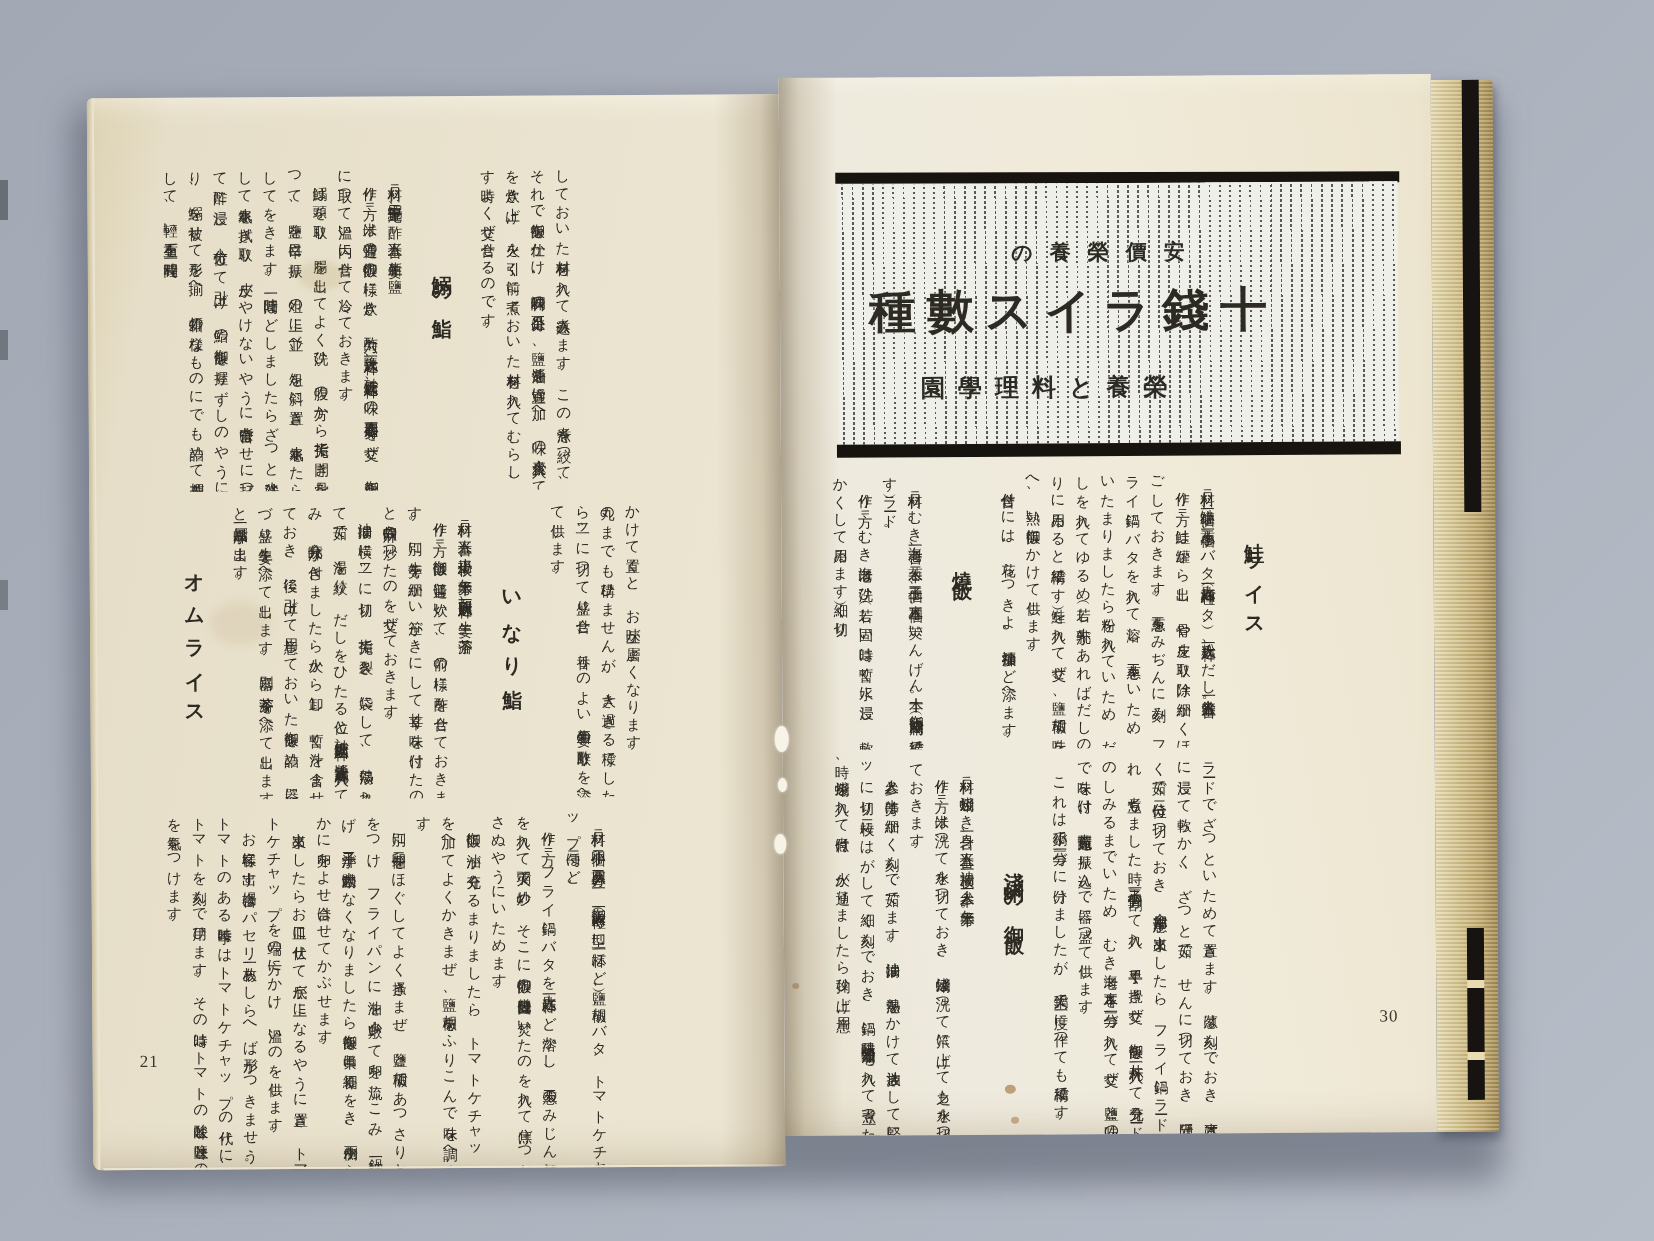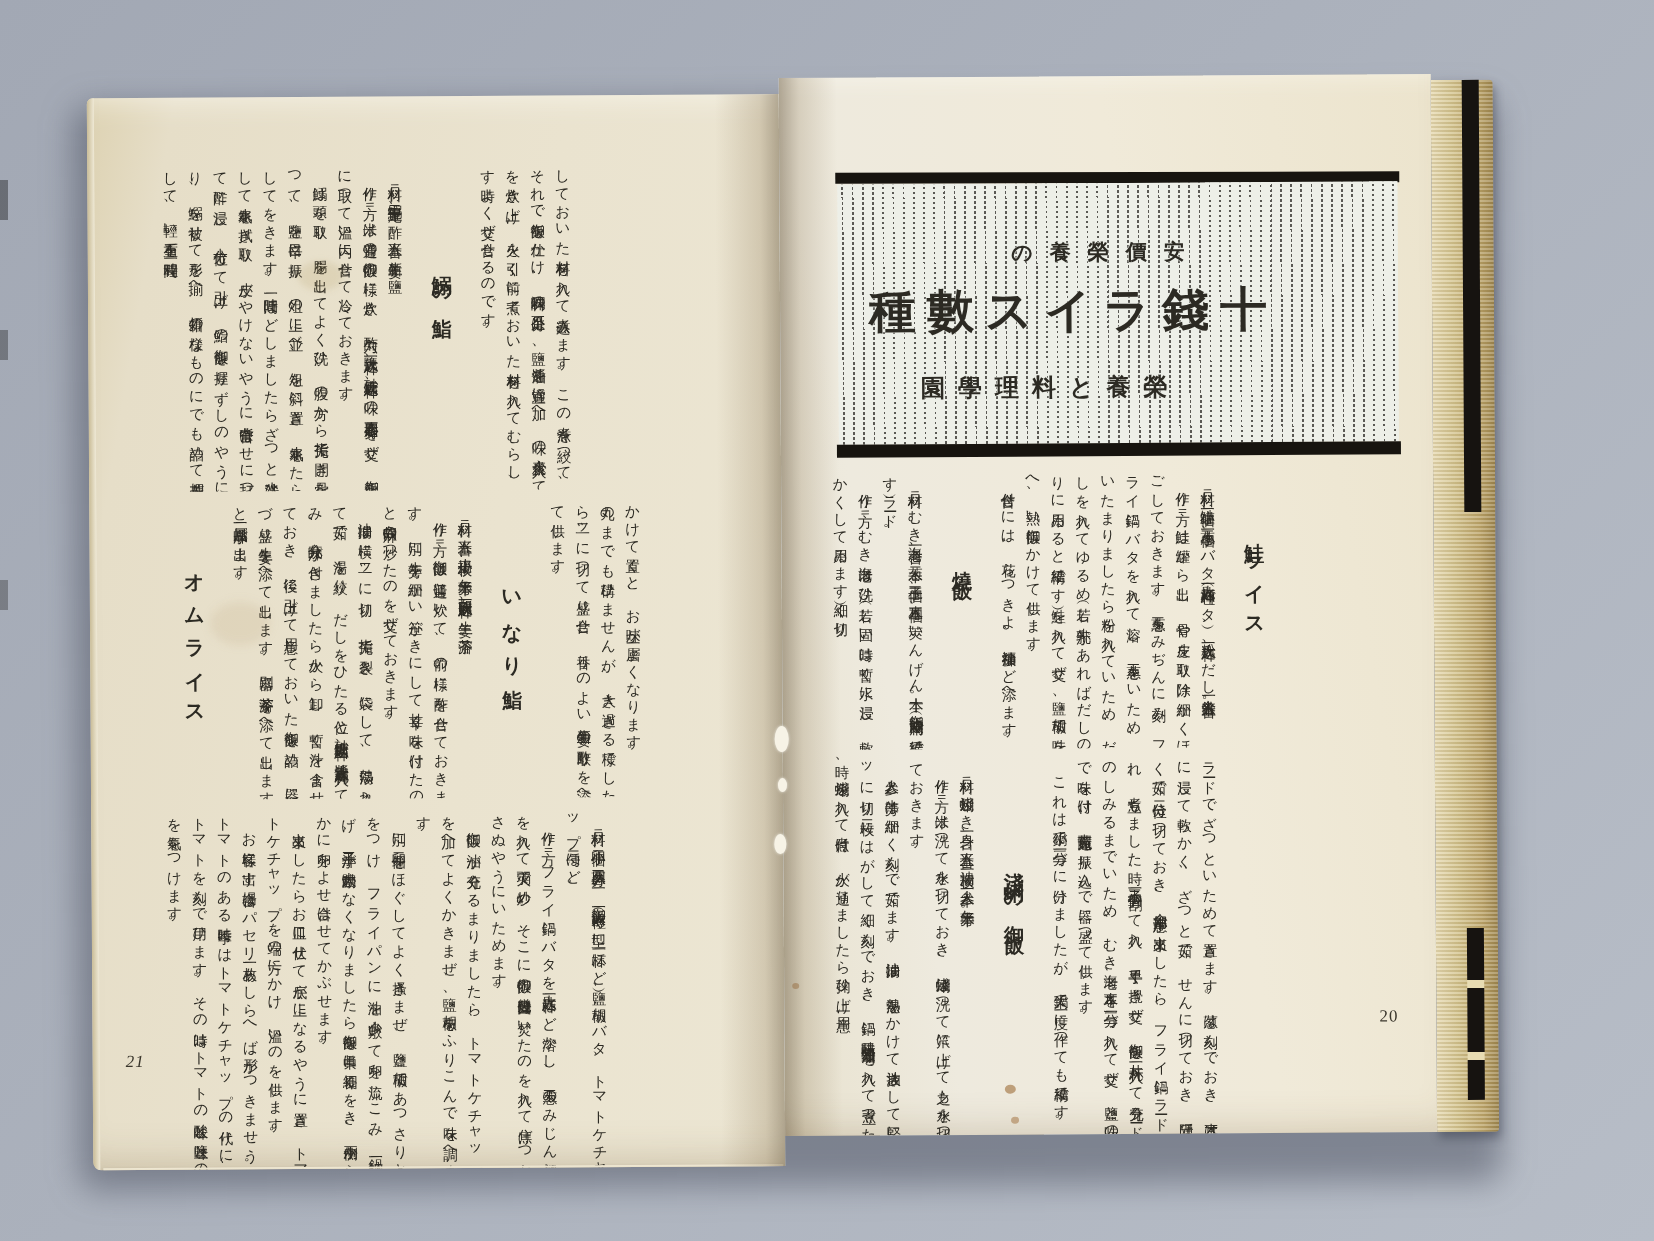--- a/index.html
+++ b/index.html
@@ -123,21 +123,21 @@
       repeating-linear-gradient(to bottom,#edefe8 0 2.4px,rgba(237,239,232,0) 2.4px 5px),
       repeating-linear-gradient(to right,rgba(0,0,0,0) 0 4.1px,rgba(48,46,42,.78) 4.1px 5.9px,rgba(0,0,0,0) 5.9px 10.2px);
   }
   .hdr-line{position:absolute;font-weight:bold;white-space:nowrap;
     text-shadow:0 0 2px #edefe8,0 0 2px #edefe8;}
   .hdr-kicker{top:55px;right:196px;font-size:21px;letter-spacing:17px;}
   .hdr-title{top:96px;right:120px;font-size:47px;letter-spacing:11px;}
   .hdr-sub{top:188px;right:218px;font-size:24px;letter-spacing:13px;}
 
   .page-number{position:absolute;font-size:17px;color:#3a362c;letter-spacing:1px;}
-  .pn-left{left:33px;bottom:98px;font-style:italic;}
+  .pn-left{left:47px;bottom:98px;}
   .pn-right{right:38px;bottom:106px;}
 </style>
 </head>
 <body>
 
 <div class="photo">
   <div class="book">
     <div class="book-shadow"></div>
 
     <div class="edge-stack">
@@ -205,21 +205,21 @@
         <div class="vband band-r2">
           <p class="flush">ラードでざつといためて置きます。葱は刻んでおき、木耳は水に浸して軟らかく、ざつと茹で、せんに切つておき、隱元は靑く茹でゝ二分位に切つておき、全部用意が出來ましたら、フライ鍋にラード大匙二杯程入れ、煮立ちました時、玉子一個分割つて入れ、手早く攪き交ぜ、御飯を丼一杯入れて充分ラードのしみるまでいため、むき海老、木耳を三分一づゝ入れて交ぜ、鹽と味の素で味を付け、靑茹隱元を振り込んで器に盛つて供します。</p>
           <p>これは小鍋で三分一づゝに分けましたが、大鍋で一度に作つても結構です。</p>
           <h3 class="sec-heading pt-e">淺蜊の御飯</h3>
           <p>材料＝淺蜊むき身一合、米五合、油揚一枚　人參一本、午蒡半本。</p>
           <p>作り方＝米は洗つて水を切つておき、淺蜊は洗つて笊に上げて之も水を切つておきます。</p>
           <p>人參と牛蒡は細かく刻んで茹でます。油揚は、熱湯をかけて油抜きして堅に二ッに切り二枚にはがして細く刻んでおき、鍋に味醂二勺醬油三勺を入れて煮立つた時、淺蜊を入れて煮付け、火が通りましたら掬ひ上げ用意</p>
         </div>
 
       </div>
-      <div class="page-number pn-right">20</div>
+      <div class="page-number pn-right">30</div>
     </div>
 
     <div class="stitch s1"></div>
     <div class="stitch s2"></div>
     <div class="stitch s3"></div>
     <div class="stain a"></div>
     <div class="stain b"></div>
     <div class="stain c"></div>
     <div class="stain d"></div>
     <div class="stain e"></div>

